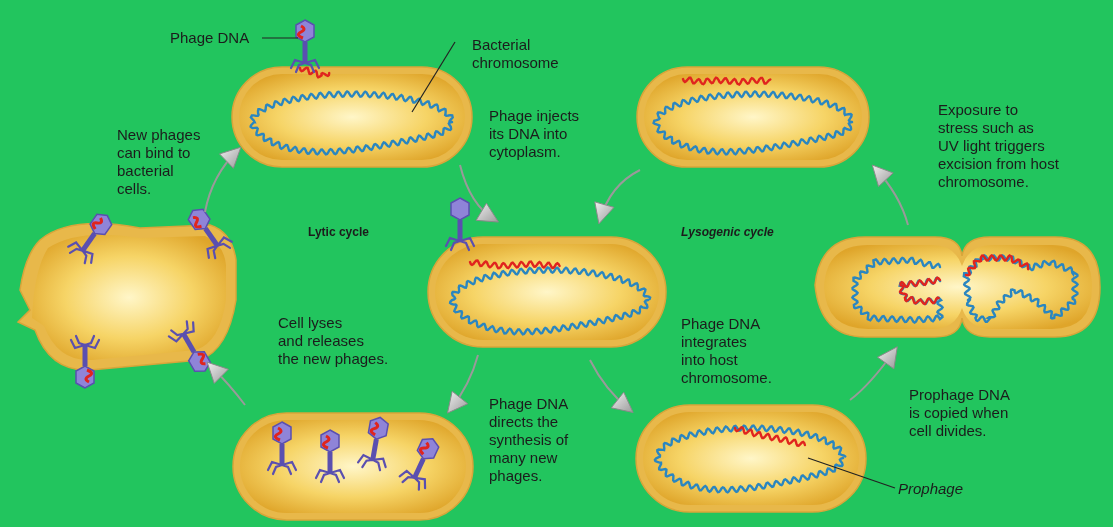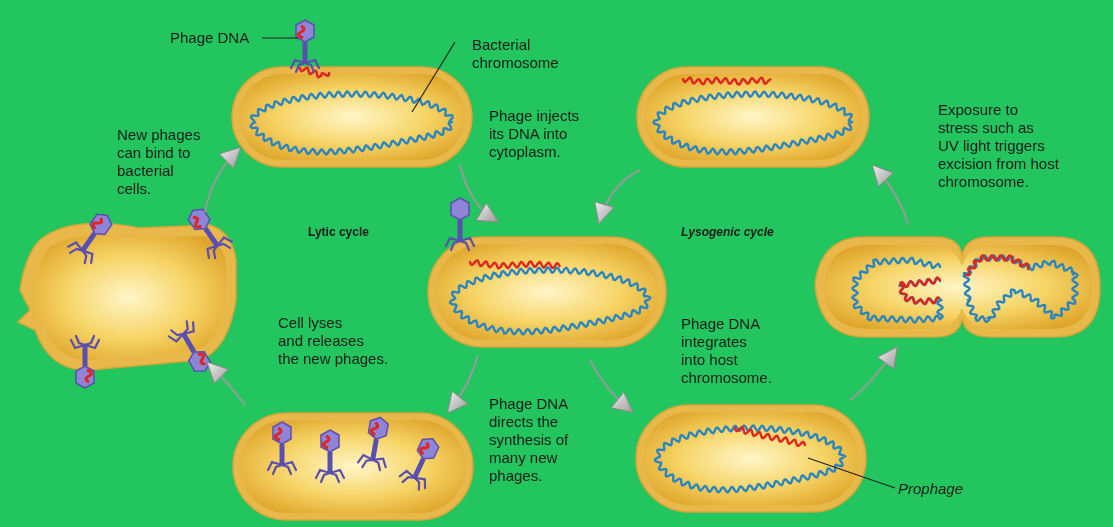--- a/index.html
+++ b/index.html
@@ -193,14 +193,17 @@
 the new phages.</div>
   <div class="lbl" style="left:681px;top:315px;">Phage DNA
 integrates
 into host
 chromosome.</div>
   <div class="lbl" style="left:489px;top:395px;">Phage DNA
 directs the
 synthesis of
 many new
 phages.</div>
+  <div class="lbl" style="left:909px;top:386px;">Prophage DNA
+is copied when
+cell divides.</div>
   <div class="lbl" style="left:898px;top:480px;font-style:italic;">Prophage</div>
 </div>
 
 </body></html>

